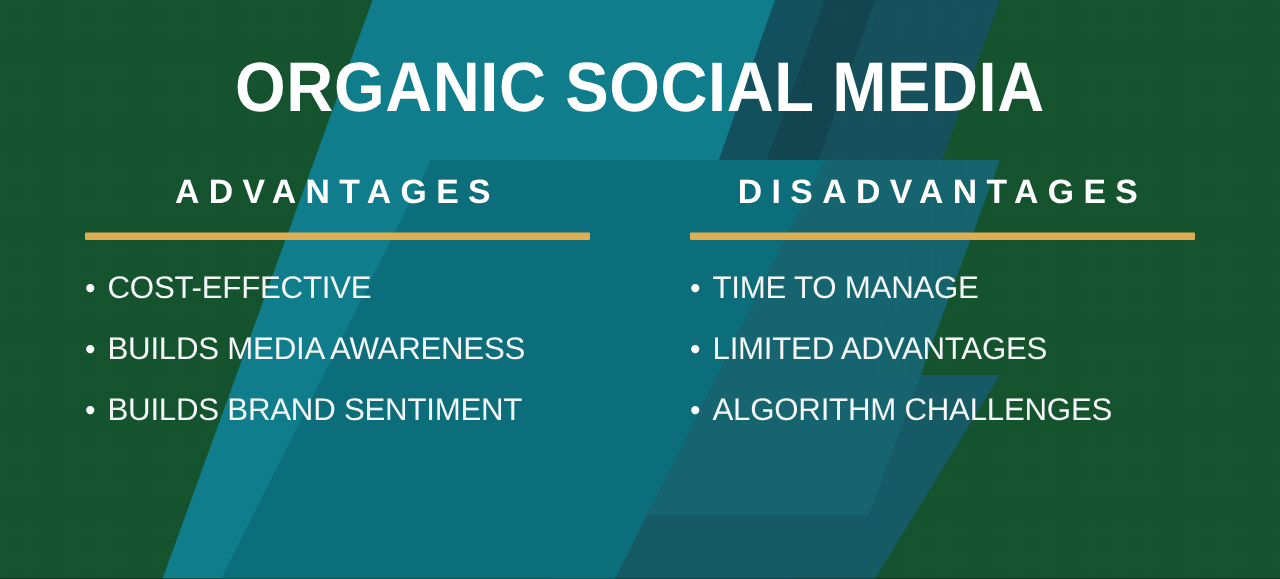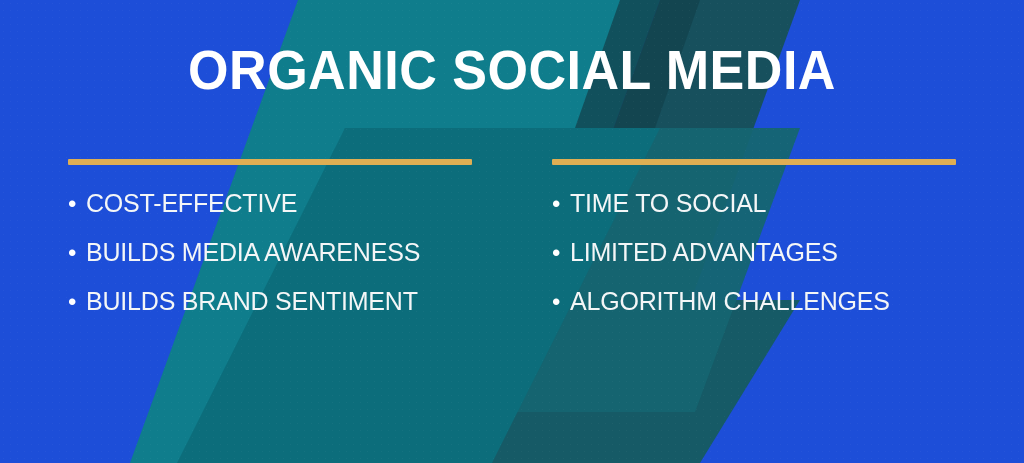--- a/index.html
+++ b/index.html
@@ -5,21 +5,21 @@
   html, body {
     margin: 0;
     padding: 0;
     background: #0d1117;
   }
   #slide {
     position: relative;
     width: 1024px;
     height: 463px;
     overflow: hidden;
-    background: #1d4ed8;
+    background: #14532d;
     font-family: "Liberation Sans", sans-serif;
     -webkit-font-smoothing: antialiased;
   }
 
   
   .dots {
     position: absolute;
     inset: 0;
     background-image: radial-gradient(rgba(255,255,255,0.035) 0.7px, transparent 0.8px);
     background-size: 7px 7px;
@@ -178,45 +178,47 @@
   <div class="dots"></div>
 
   <div class="content">
 
     <div class="title">ORGANIC SOCIAL MEDIA</div>
 
     <div class="columns">
 
       <div class="col col-left">
         <div class="col-inner">
+          <div class="col-heading">ADVANTAGES</div>
           <div class="rule"></div>
           <ul class="bullets">
             <li>
               <span class="bullet-dot">•</span>
               <span class="bullet-text">COST-EFFECTIVE</span>
             </li>
             <li>
               <span class="bullet-dot">•</span>
               <span class="bullet-text">BUILDS MEDIA AWARENESS</span>
             </li>
             <li>
               <span class="bullet-dot">•</span>
               <span class="bullet-text">BUILDS BRAND SENTIMENT</span>
             </li>
           </ul>
         </div>
       </div>
 
       <div class="col col-right">
         <div class="col-inner">
+          <div class="col-heading">DISADVANTAGES</div>
           <div class="rule"></div>
           <ul class="bullets">
             <li>
               <span class="bullet-dot">•</span>
-              <span class="bullet-text">TIME TO SOCIAL</span>
+              <span class="bullet-text">TIME TO MANAGE</span>
             </li>
             <li>
               <span class="bullet-dot">•</span>
               <span class="bullet-text">LIMITED ADVANTAGES</span>
             </li>
             <li>
               <span class="bullet-dot">•</span>
               <span class="bullet-text">ALGORITHM CHALLENGES</span>
             </li>
           </ul>

